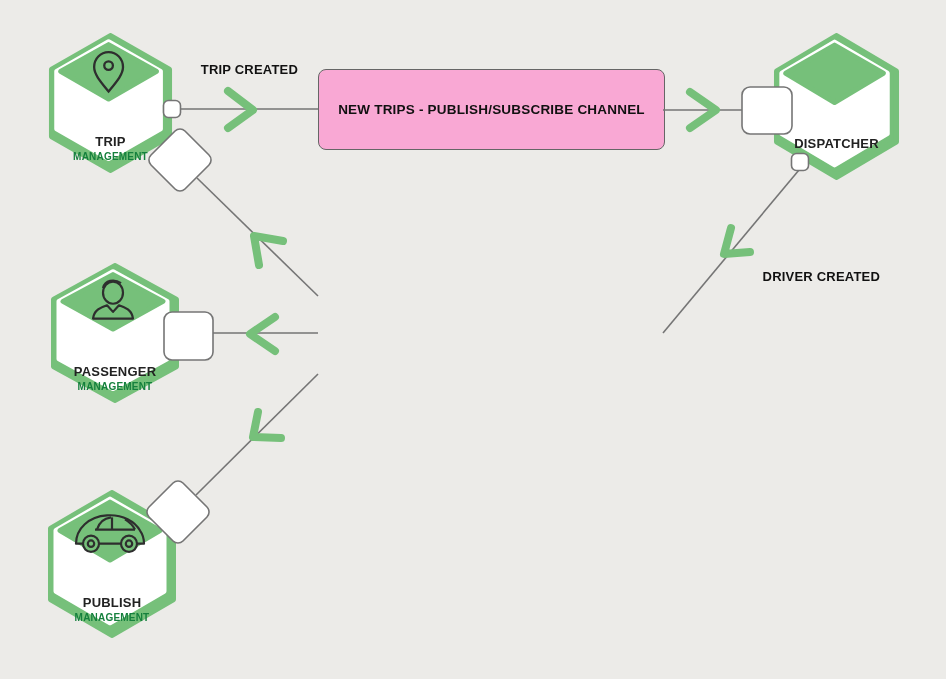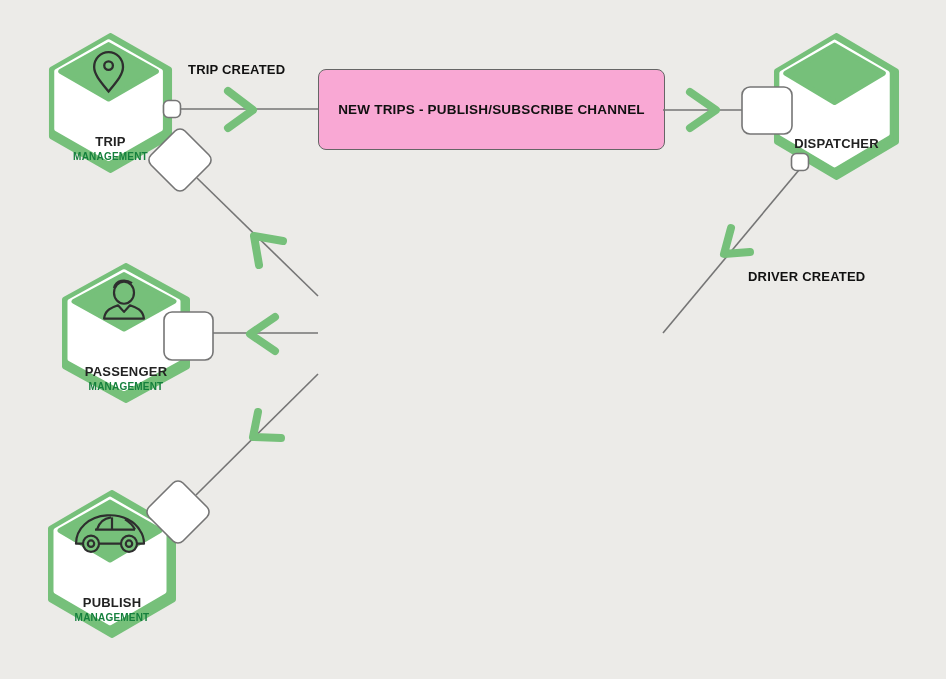--- a/index.html
+++ b/index.html
@@ -7,21 +7,21 @@
           font-family:"Liberation Sans",sans-serif;}
   .hex-node{position:absolute;}
   .hex-node > svg{position:absolute;left:0;top:0;width:100%;height:100%;}
   .hex-label{position:absolute;left:-12px;right:-12px;top:55%;text-align:center;
              font-weight:700;font-size:13px;line-height:15px;color:#222;letter-spacing:.2px;margin-top:24px;}
   .hex-label .line2{display:block;color:#15803d;font-size:10px;}
   .channel{position:absolute;background:#f9a8d4;border:1.6px solid #666;border-radius:8px;
            display:flex;align-items:center;justify-content:center;text-align:center;
            font-weight:700;font-size:13.5px;color:#111;letter-spacing:.2px;}
   .edge-label{position:absolute;font-weight:700;font-size:13px;color:#111;
-              text-align:left;letter-spacing:.2px;}
+              text-align:right;letter-spacing:.2px;}
   .overlay{position:absolute;left:0;top:0;pointer-events:none;}
 </style>
 </head>
 <body>
 
 <div class="canvas">
 
   <div class="hex-node" style="left:48px;top:33px;width:125px;height:140px">
     <svg viewBox="0 0 130 146" preserveAspectRatio="none">
       <polygon points="65,3 126,38 126,108 65,143 4,108 4,38" fill="#76C07A" stroke="#76C07A" stroke-width="6" stroke-linejoin="round"></polygon>
@@ -31,21 +31,21 @@
         <path d="M63 20 C54.5 20 48 27 48 35.5 C48 43 54 50 63 61 C72 50 78 43 78 35.5 C78 27 71.5 20 63 20 Z"></path>
         <circle cx="63" cy="34" r="4.5"></circle>
       </g>
     </svg>
     <div class="hex-label">
       <span class="line1">TRIP</span>
       <span class="line2">MANAGEMENT</span>
     </div>
   </div>
 
-  <div class="hex-node" style="left:61px;top:263px;width:130px;height:140px">
+  <div class="hex-node" style="left:50px;top:263px;width:130px;height:140px">
     <svg viewBox="0 0 130 146" preserveAspectRatio="none">
       <polygon points="65,3 126,38 126,108 65,143 4,108 4,38" fill="#76C07A" stroke="#76C07A" stroke-width="6" stroke-linejoin="round"></polygon>
       <polygon points="63,9 117,40 117,100 63,131 9,100 9,40" fill="#fff" stroke="#fff" stroke-width="5" stroke-linejoin="round"></polygon>
       <polygon points="63,12 113,40 63,69 13,40" fill="#76C07A" stroke="#76C07A" stroke-width="5" stroke-linejoin="round"></polygon>
       <g fill="none" stroke="#2e2e2e" stroke-width="2.2" stroke-linejoin="round">
         <path d="M53 31 a10 11.5 0 1 0 20 0 a10 11.5 0 1 0 -20 0"></path>
         <path d="M53 26 C55 18 64 16 71 21"></path>
         <path d="M43 58 C44 49 51 46 57 44 L63 51 L69 44 C75 46 82 49 83 58 Z"></path>
       </g>
     </svg>

